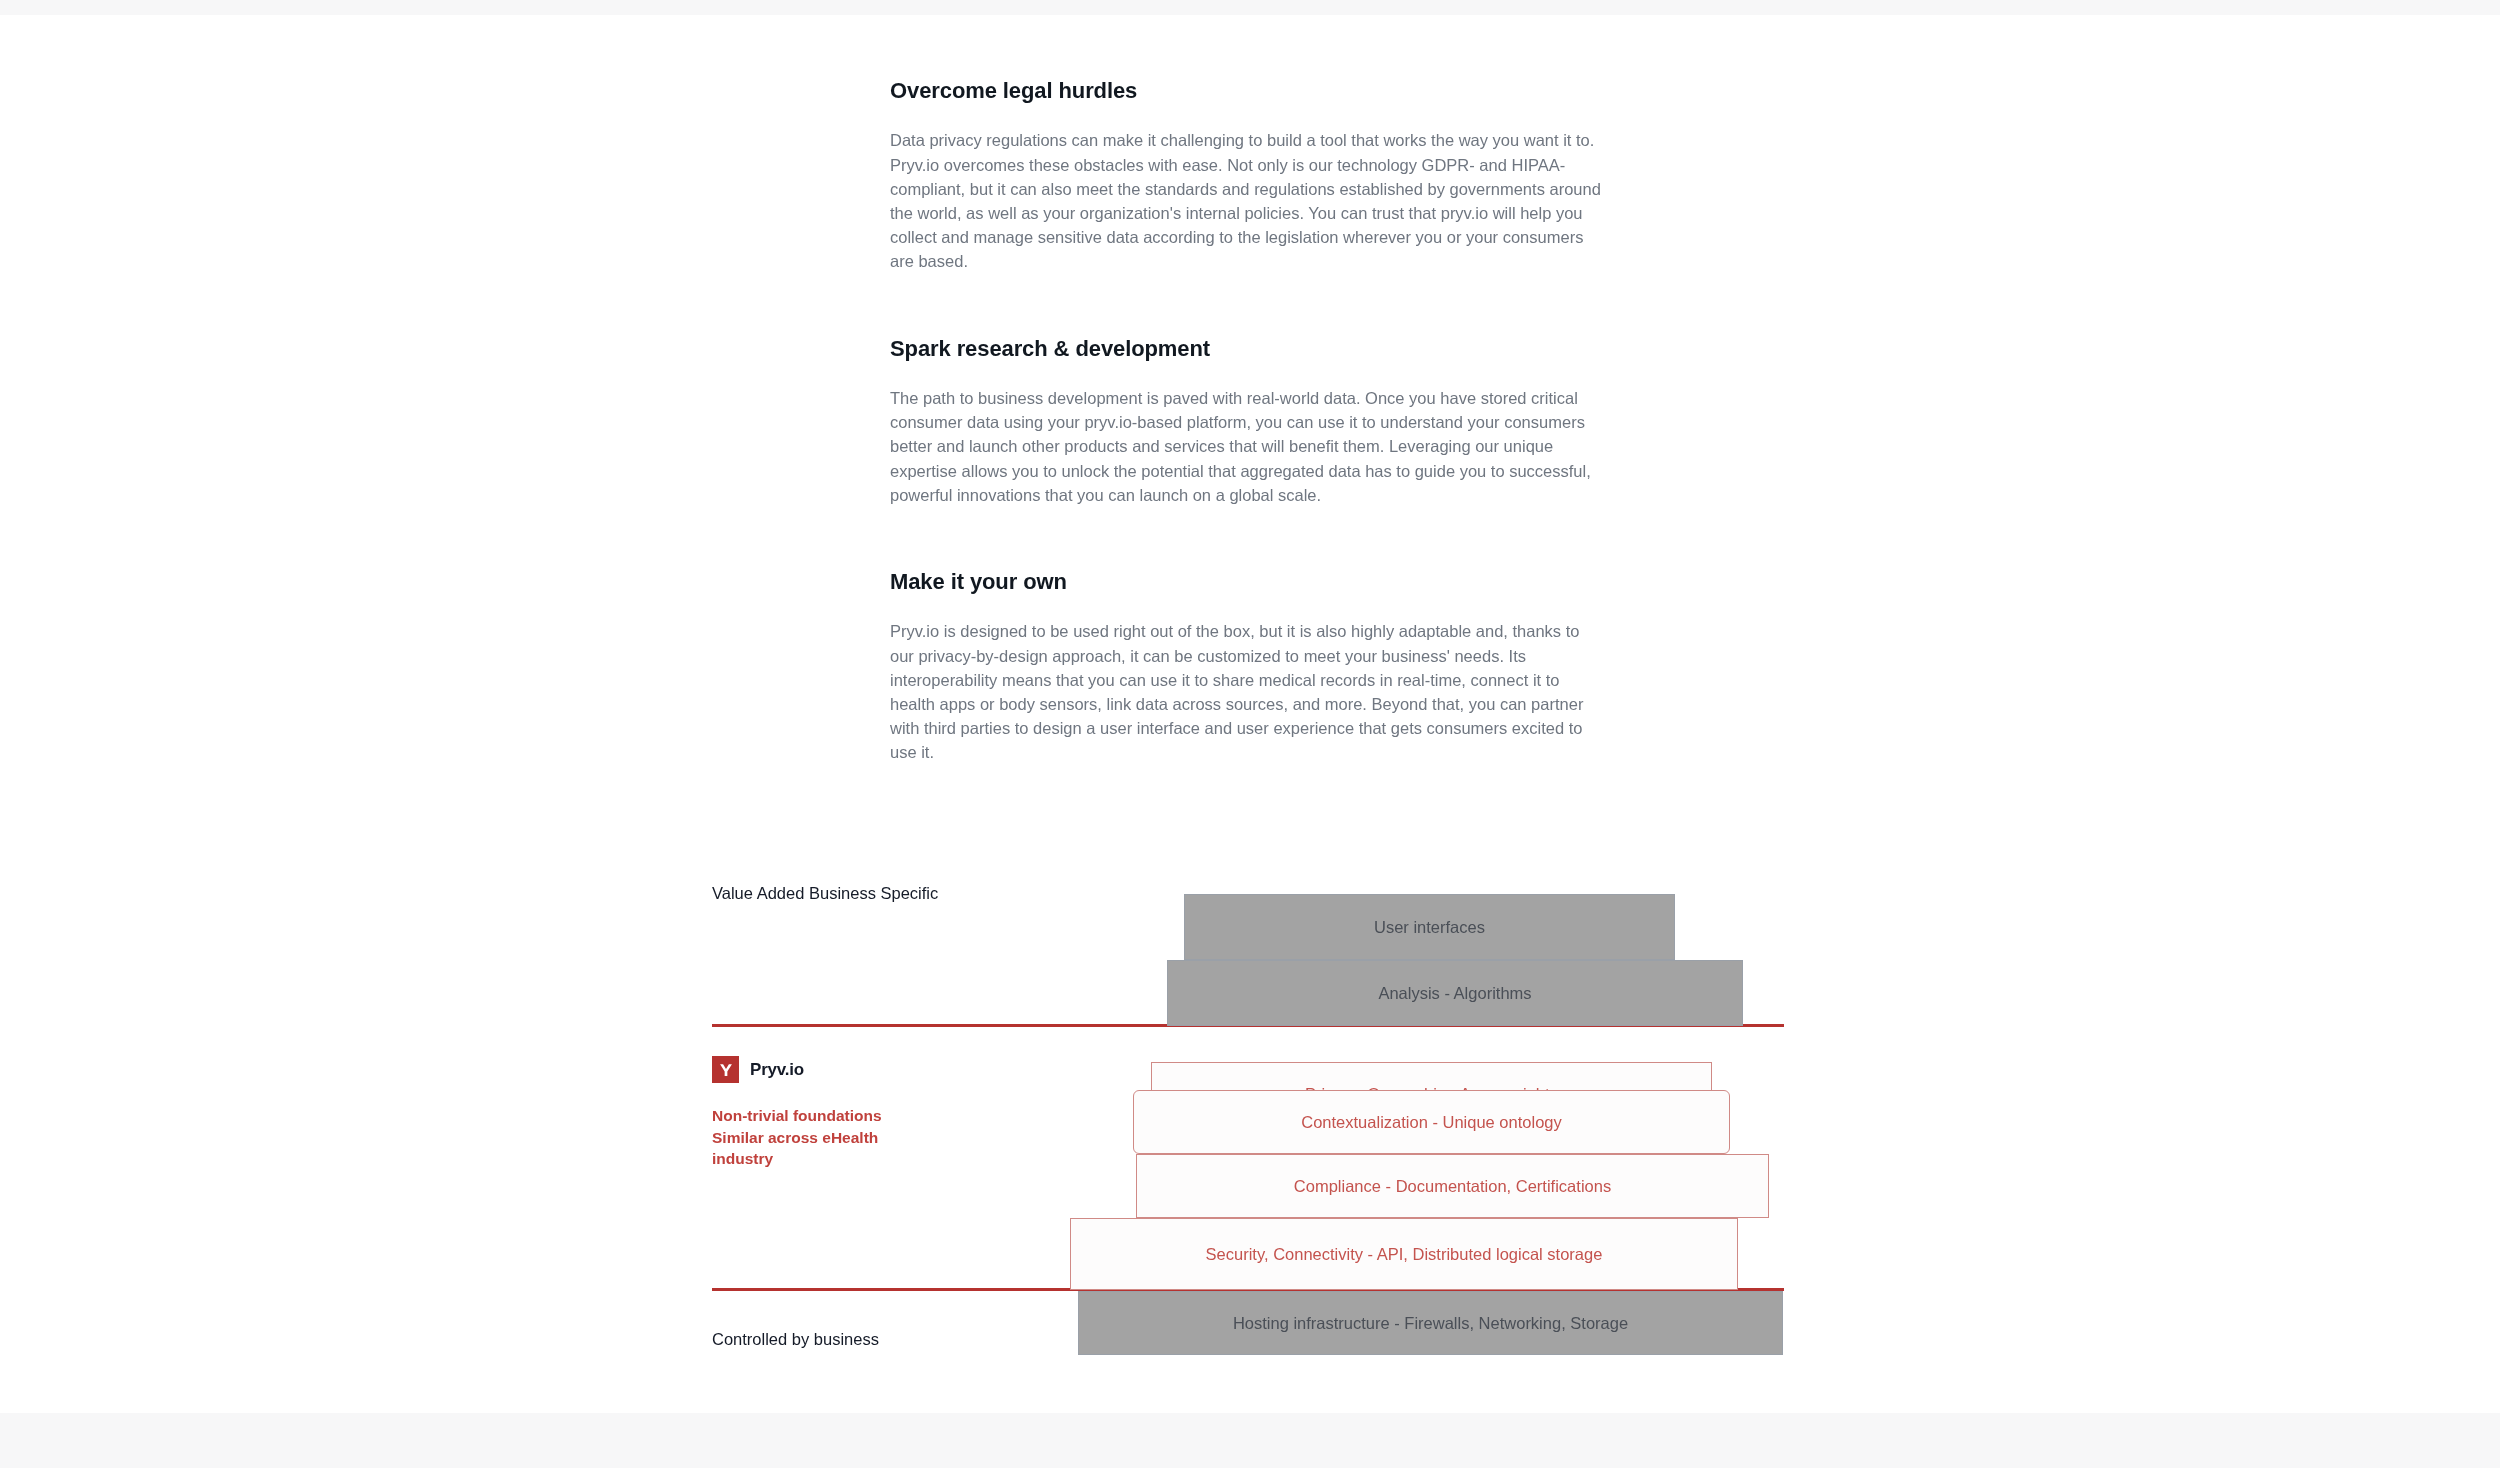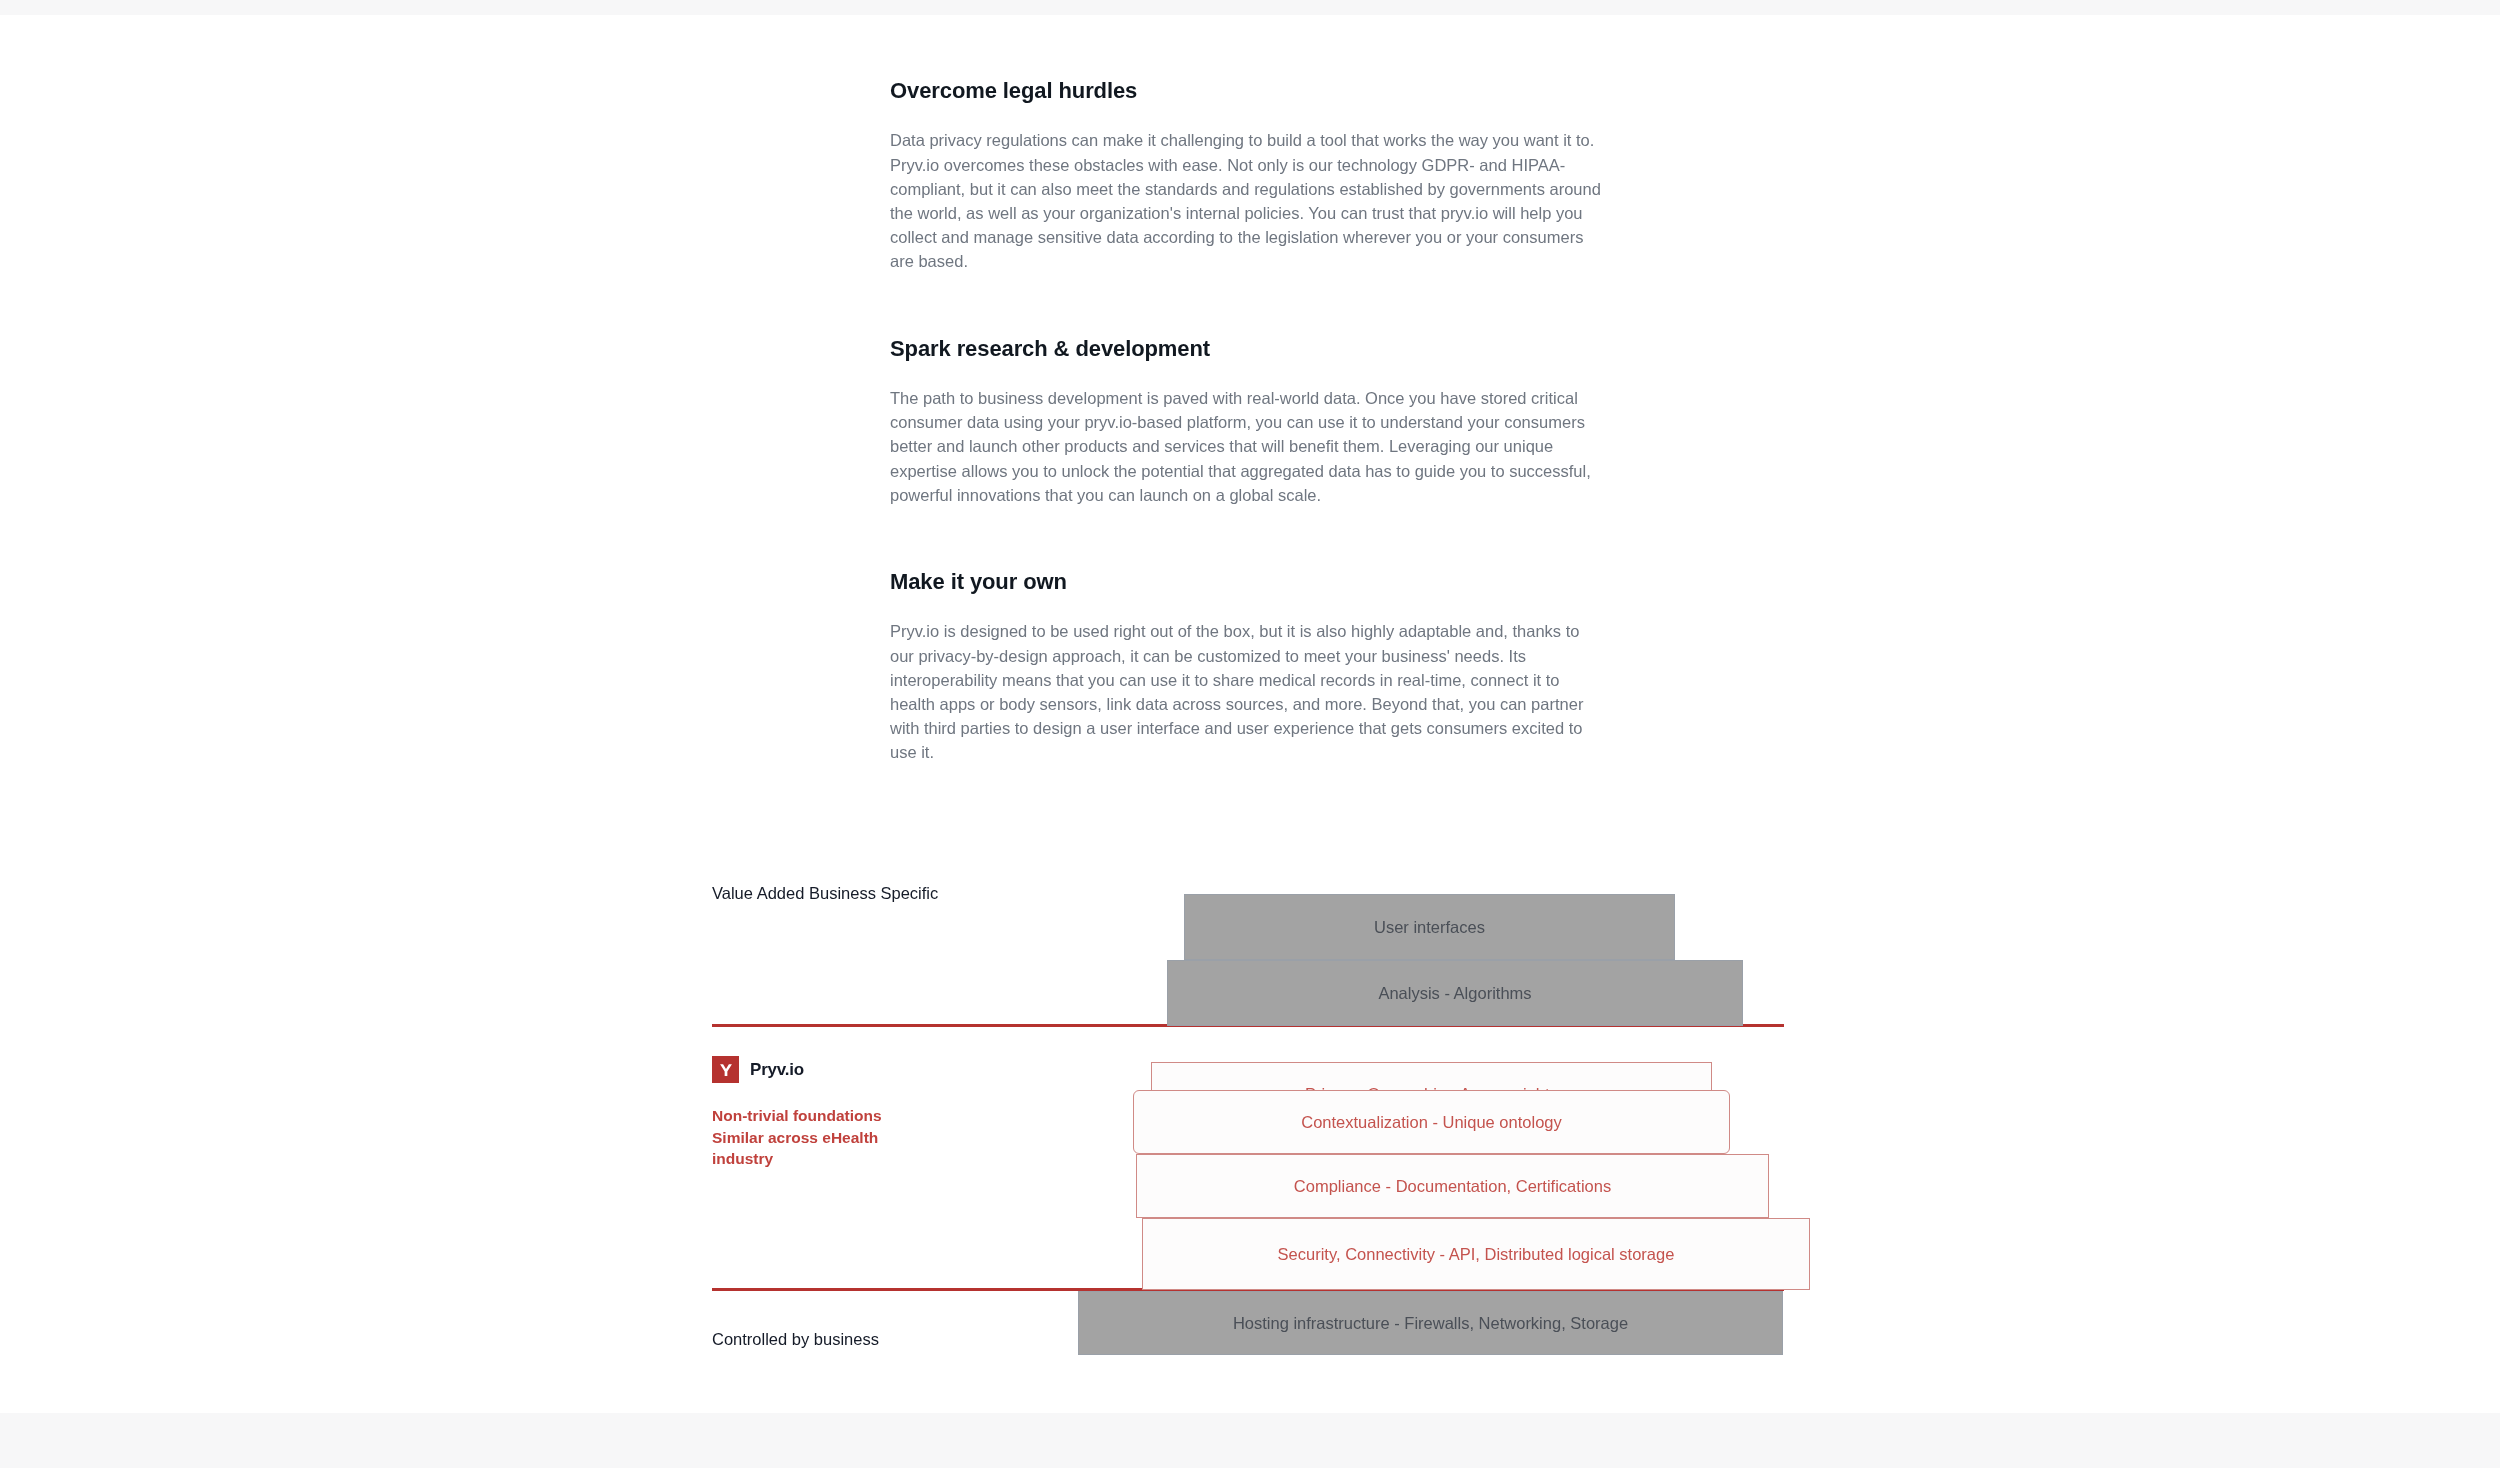--- a/index.html
+++ b/index.html
@@ -199,21 +199,21 @@
   </div>
 
   <div class="tier red" style="left:1133px; top:1090px; width:597px; height:64px;border-radius:6px;">
     <span>Contextualization - Unique ontology</span>
   </div>
 
   <div class="tier red" style="left:1116px; top:1154px; width:633px; height:64px;margin-left:20px;">
     <span>Compliance - Documentation, Certifications</span>
   </div>
 
-  <div class="tier red" style="left:1142px; top:1218px; width:668px; height:72px;text-align:right;">
+  <div class="tier red" style="left:1070px; top:1218px; width:668px; height:72px;text-align:right;">
     <span>Security, Connectivity - API, Distributed logical storage</span>
   </div>
 
   <div class="tier gray" style="left:1078px; top:1291px; width:705px; height:64px;">
     <span>Hosting infrastructure - Firewalls, Networking, Storage</span>
   </div>
 
 </div>
 
 </body></html>

